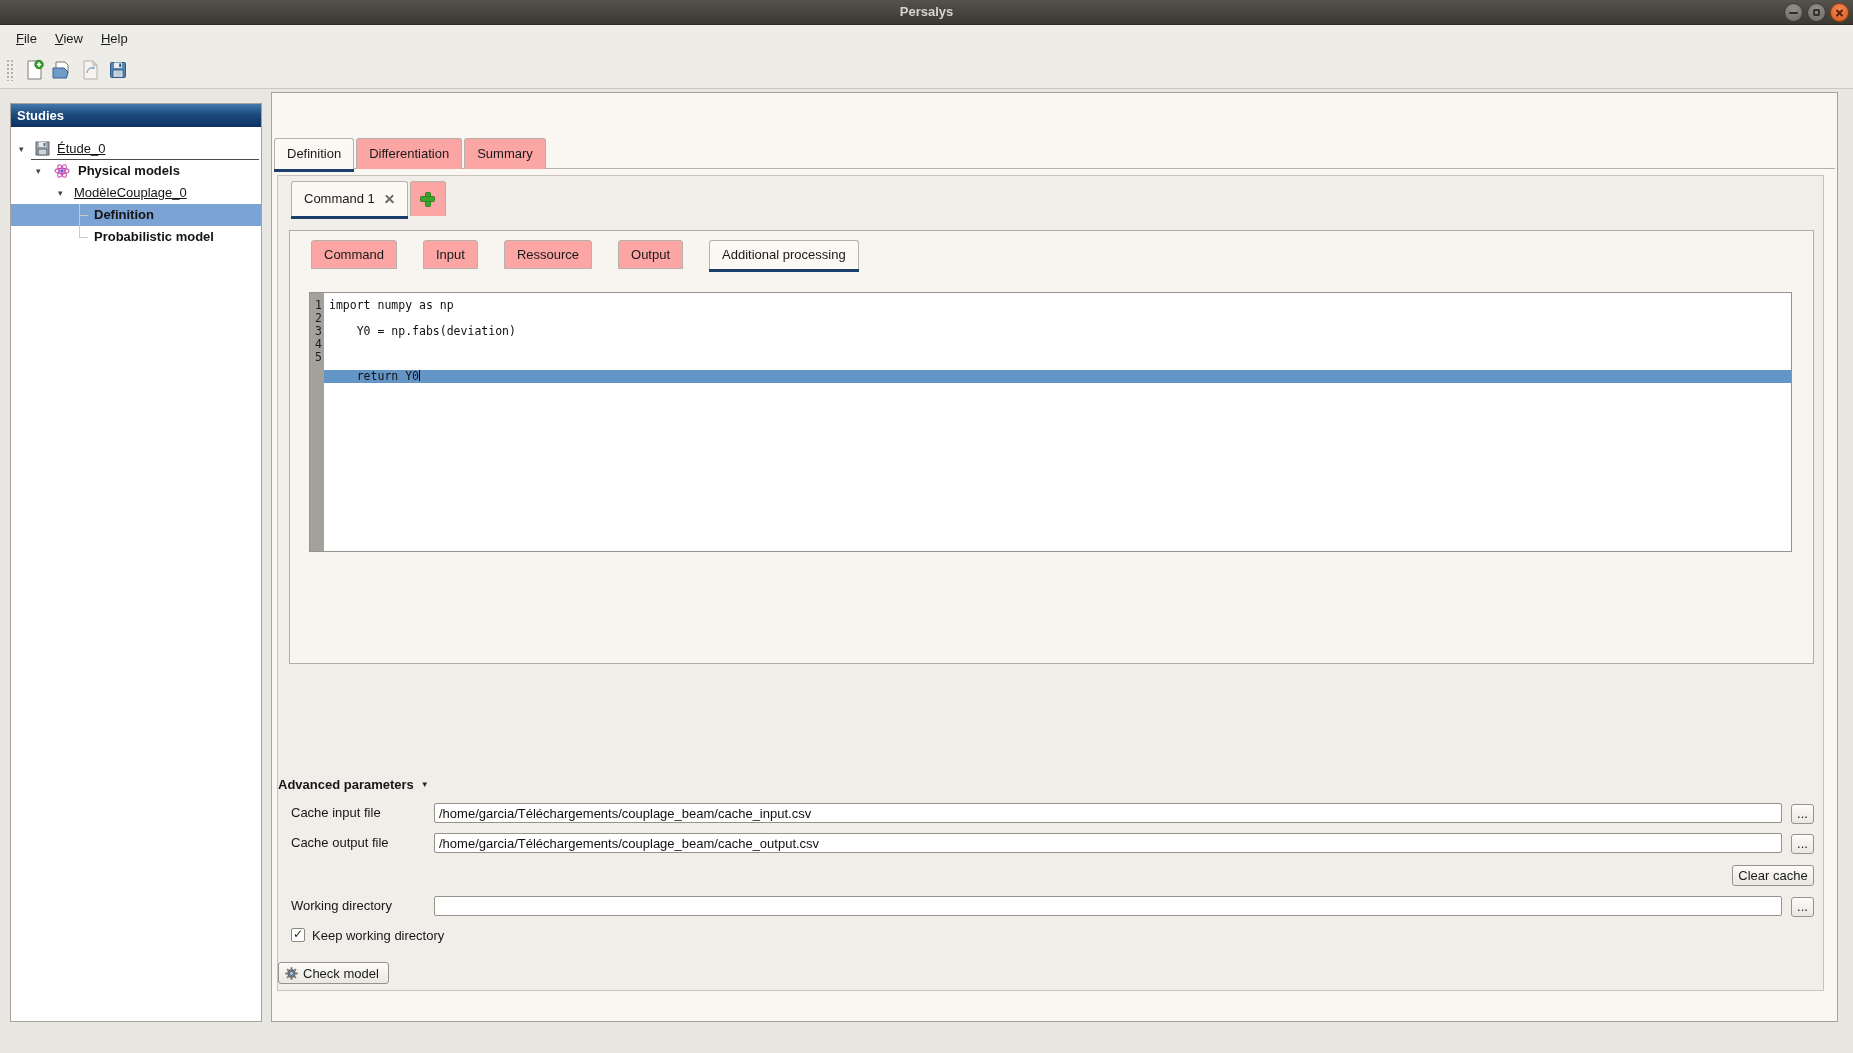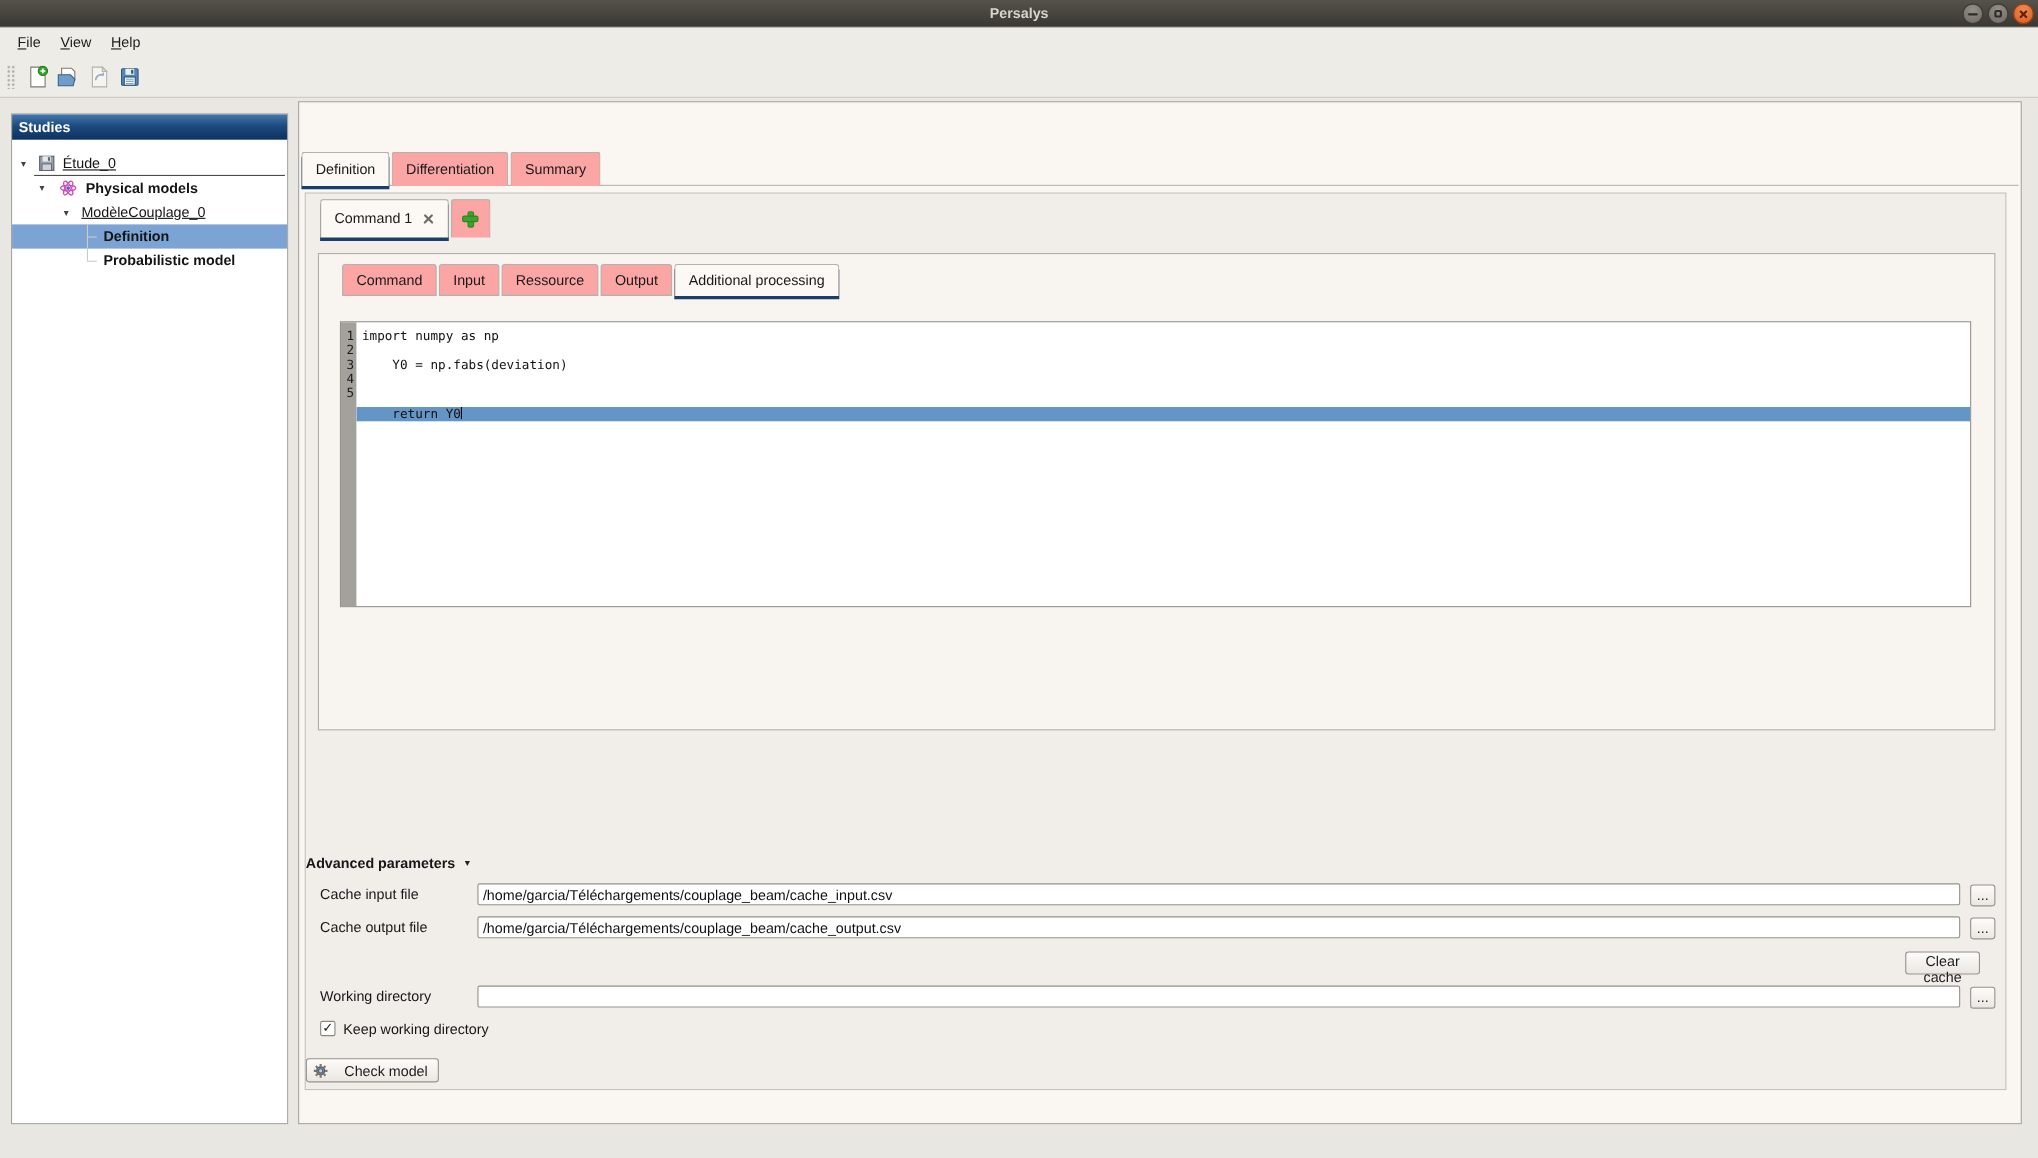--- a/index.html
+++ b/index.html
@@ -71,21 +71,21 @@
   .tab-close { position:relative; width:11px; height:11px; display:inline-block; }
   .tab-close::before,.tab-close::after { content:""; position:absolute; left:0; top:4.3px; width:11px; height:2.4px; background:#6e6b66; border-radius:1px; }
   .tab-close::before { transform:rotate(45deg); }
   .tab-close::after { transform:rotate(-45deg); }
   .plus-glyph { position:relative; width:13px; height:13px; display:inline-block; }
   .plus-glyph::before { content:""; position:absolute; left:5px; top:0; width:3.4px; height:13px; background:#3ea32c; box-shadow:0 0 0 1px #2e861e; border-radius:1px; }
   .plus-glyph::after { content:""; position:absolute; left:0; top:4.8px; width:13px; height:3.4px; background:#3ea32c; box-shadow:0 0 0 1px #2e861e; border-radius:1px; }
 
   .groupbox { position:absolute; left:17px; top:137px; width:1525px; height:434px;
     background:#f8f5f0; border:1px solid #b1aea8; }
-  .inner-tabs { position:absolute; left:21px; top:9px; }
+  .inner-tabs { position:absolute; left:21px; top:9px;gap:24px; }
   .inner-tabs .tab { height:29px; line-height:28px; border-bottom:1px solid #b5b1ab; }
   .inner-tabs .tab.active { border-bottom:none; box-shadow:0 3px 0 0 #1c3e6b; background:#fcf9f5; }
 
   
   .editor { position:absolute; left:19px; top:61px; width:1483px; height:260px;
     background:#fff; border:1px solid #96938d; display:flex; }
   .gutter { width:14px; background:#a3a19c; padding-top:6px; }
   .gutter div { font:11.5px/13px "DejaVu Sans Mono",monospace; text-align:right; padding-right:2px; color:#1c1c1c; }
   .code { flex:1; padding-top:6px; position:relative; overflow:hidden; }
   .code .cl { font:11.5px/13px "DejaVu Sans Mono",monospace; height:13px; white-space:pre; padding-left:5px; color:#111; }
@@ -95,26 +95,26 @@
   
   .adv-header { position:absolute; left:6px; top:684px; display:flex; align-items:center; gap:7px;
     font-weight:bold; color:#161616; }
   .adv-header .tri { font-size:8px; color:#222; }
   .form-label { position:absolute; height:20px; line-height:20px; color:#161616; white-space:nowrap; }
   .text-input { position:absolute; left:162px; width:1348px; height:20px; border:1px solid #95918b;
     border-radius:2px; background:#fff; font:13px "Liberation Sans","DejaVu Sans",sans-serif; padding:0 4px; color:#111; }
   .btn { background:linear-gradient(#fdfcfa,#eae7e2); border:1px solid #96928c; border-radius:3px;
     font:13px "Liberation Sans","DejaVu Sans",sans-serif; color:#1b1b1b; text-align:center; }
   .browse-btn { position:absolute; left:1519px; width:23px; height:20px; line-height:10px; }
-  .clear-cache { position:absolute; left:1460px; top:772px; width:68px; height:21px; }
+  .clear-cache { position:absolute; left:1460px; top:772px; width:82px; height:21px; }
   .checkbox { position:absolute; left:19px; top:835px; width:14px; height:14px; background:#fff;
     border:1px solid #8b8781; border-radius:2px; }
   .checkbox span { display:block; font-size:12px; font-weight:bold; line-height:11px; color:#1d1d1d; margin-top:0px; text-align:center; }
   .check-model { position:absolute; left:6px; top:869px; height:22px; padding:0 9px 0 5px;
-    display:flex; align-items:center; gap:14px; }
+    display:flex; align-items:center; gap:4px; }
 </style>
 </head>
 <body>
 
 <div class="screen">
 
   <div class="titlebar">
     <div class="title">Persalys</div>
     <div class="win-controls">
       <div class="win-btn min"></div>

